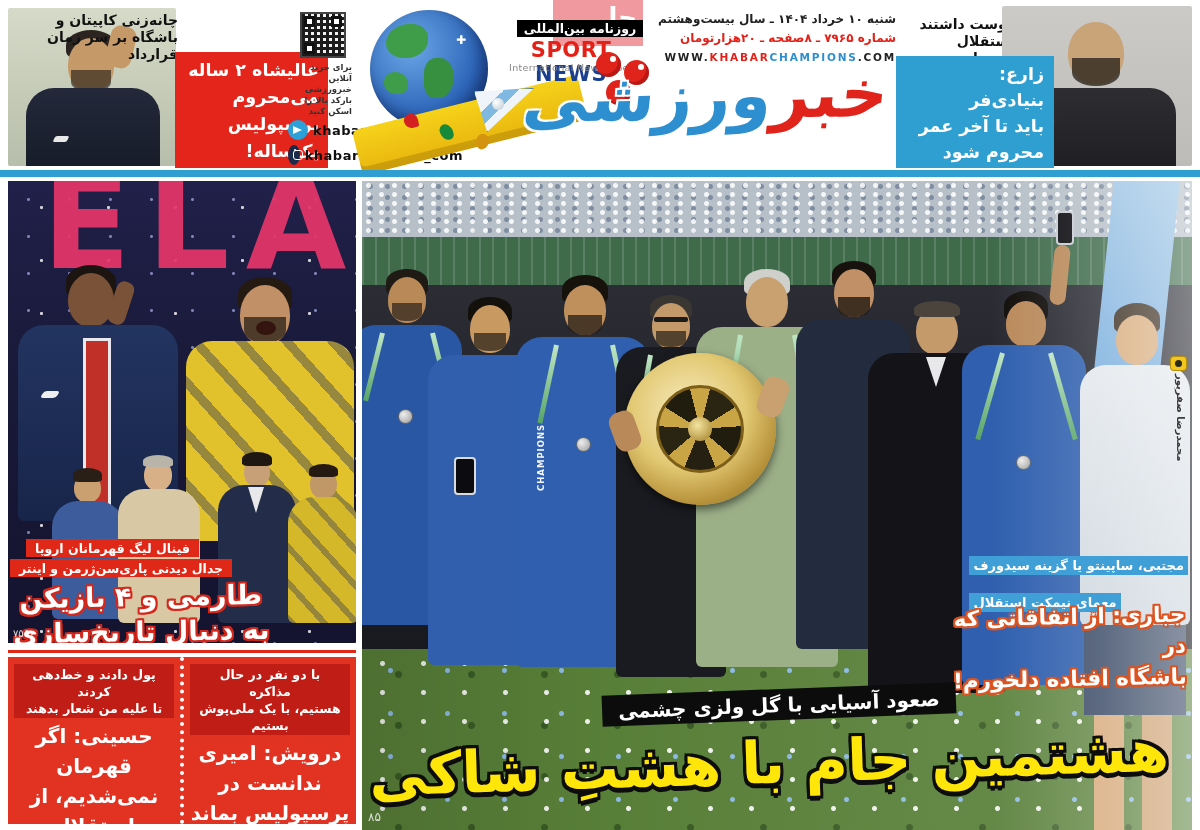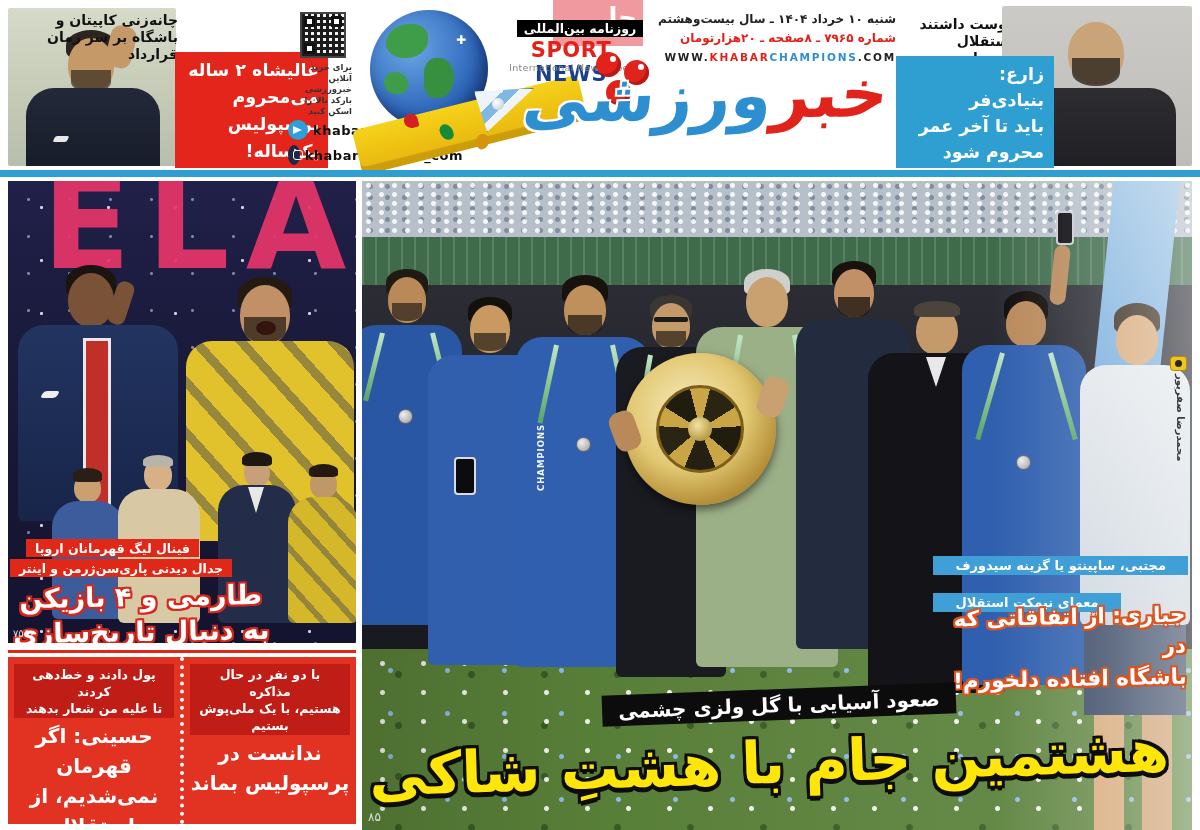--- a/index.html
+++ b/index.html
@@ -78,21 +78,21 @@
   .fhair{position:absolute;border-radius:50% 50% 20% 20%;}
   .fbody{position:absolute;border-radius:26px 26px 6px 6px;}
   .medal{position:absolute;width:15px;height:15px;border-radius:50%;background:radial-gradient(circle at 35% 35%,#eee,#9a9a9a);border:1px solid #666;}
   .lan{position:absolute;width:5px;background:linear-gradient(180deg,#bfe6c4,#58a468);transform-origin:top center;}
   .trophy{position:absolute;border-radius:50%;background:radial-gradient(circle at 42% 38%,#f7ecc0,#e2c872 45%,#b6913a 72%,#8a6a1e);box-shadow:0 4px 10px rgba(0,0,0,.55);}
   .trophy .inner{position:absolute;inset:21%;border-radius:50%;background:
      conic-gradient(#caa545 0 14deg,#2a2413 14deg 58deg,#caa545 58deg 86deg,#211d0e 86deg 130deg,#caa545 130deg 158deg,#262012 158deg 202deg,#caa545 202deg 230deg,#2a2413 230deg 274deg,#caa545 274deg 302deg,#211d0e 302deg 346deg,#caa545 346deg 360deg);
      border:3px solid #7c5e18;}
   .trophy .hub{position:absolute;left:42%;top:42%;width:16%;height:16%;border-radius:50%;background:radial-gradient(circle at 40% 35%,#f4e4a0,#a07c24);}
   .shirt-txt{position:absolute;color:rgba(255,255,255,.95);font-size:8.5px;font-weight:bold;letter-spacing:1px;transform:rotate(-90deg);transform-origin:left top;direction:ltr;}
-  .benchbadge{background:#3f9fd6;color:#fff;font-size:13px;font-weight:bold;line-height:16px;padding:2px 22px;white-space:nowrap;}
+  .benchbadge{background:#3f9fd6;color:#fff;font-size:13px;font-weight:bold;line-height:16px;padding:2px 4px;white-space:nowrap;}
   .jabbari{color:#fff;font-size:21.5px;font-weight:bold;line-height:31px;text-align:right;
      text-shadow:2px 0 0 #dd5420,-2px 0 0 #dd5420,0 2px 0 #dd5420,0 -2px 0 #dd5420,2px 2px 0 #dd5420,-2px -2px 0 #dd5420,2px -2px 0 #dd5420,-2px 2px 0 #dd5420;}
   .mkicker{background:#0c0c0c;color:#fff;font-size:20px;font-weight:bold;padding:4px 16px 3px;white-space:nowrap;}
   .mheadline{color:#ffe60a;font-size:58px;font-weight:bold;white-space:nowrap;
      text-shadow:3px 0 0 #0d0d0d,-3px 0 0 #0d0d0d,0 3px 0 #0d0d0d,0 -3px 0 #0d0d0d,3px 3px 0 #0d0d0d,-3px -3px 0 #0d0d0d,3px -3px 0 #0d0d0d,-3px 3px 0 #0d0d0d,0 5px 0 #0d0d0d;}
   .credit{writing-mode:vertical-rl;font-size:10px;color:#3c3c3c;font-weight:bold;letter-spacing:1px;}
   .camicon{width:15px;height:13px;background:#f2c61e;border-radius:3px;position:relative;box-shadow:0 0 0 1px #b58f10;}
   .camicon::after{content:"";position:absolute;left:4px;top:3px;width:7px;height:7px;border-radius:50%;background:#2a2a1a;}
   .brightR{background:linear-gradient(to left,rgba(255,255,255,.42),rgba(255,255,255,.18) 45%,transparent 100%);}
 </style>
@@ -262,20 +262,21 @@
   <div class="abs" style="left:8px;top:650px;width:348px;height:3px;background:#e02818;"></div>
 
   <div class="abs redpanel" style="left:8px;top:657px;width:348px;height:167px;">
 
     <div class="rp-col">
       <div class="rp-kick rtl">
         <div>با دو نفر در حال مذاکره</div>
         <div>هستیم، با یک ملی‌پوش بستیم</div>
       </div>
       <div class="rp-hl rtl">
+        <div>درویش: امیری</div>
         <div>ندانست در</div>
         <div>پرسپولیس بماند</div>
       </div>
     </div>
 
     <div class="rp-col">
       <div class="rp-kick rtl">
         <div>پول دادند و خط‌دهی کردند</div>
         <div>تا علیه من شعار بدهند</div>
       </div>

